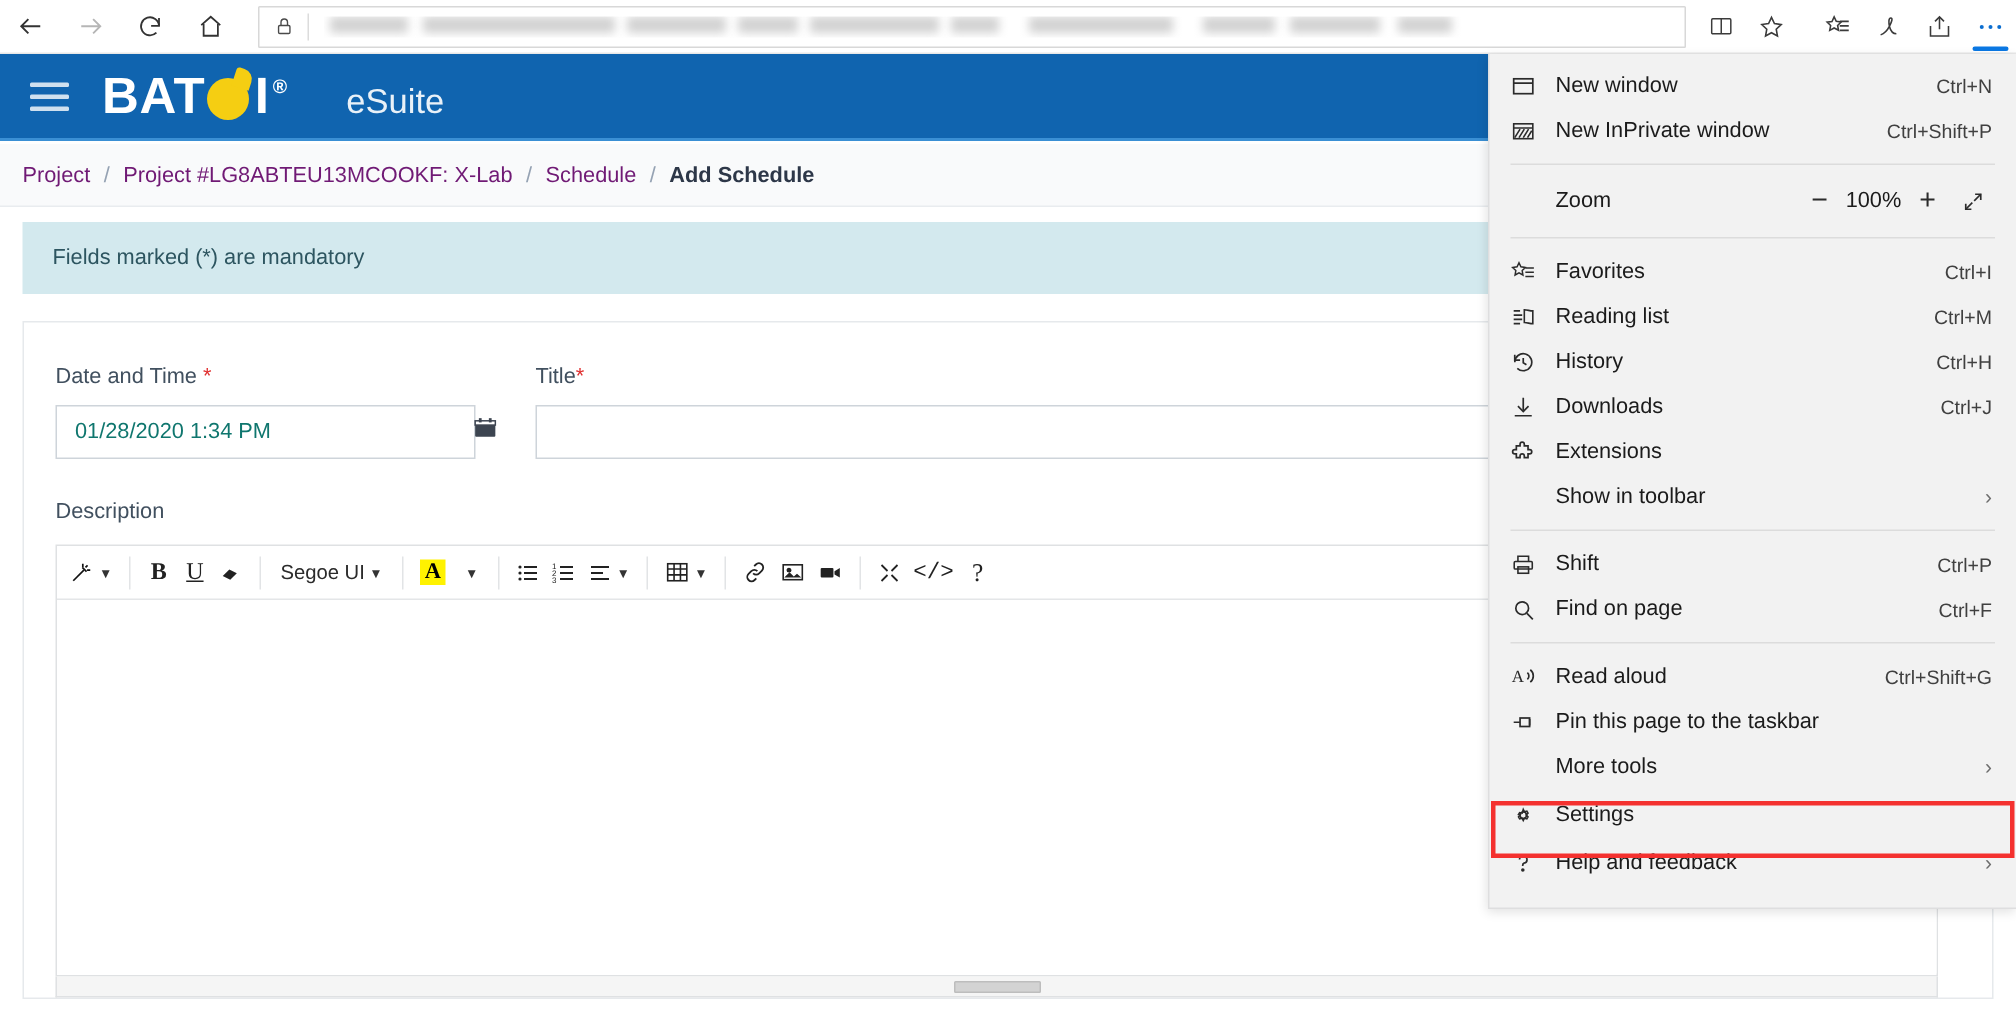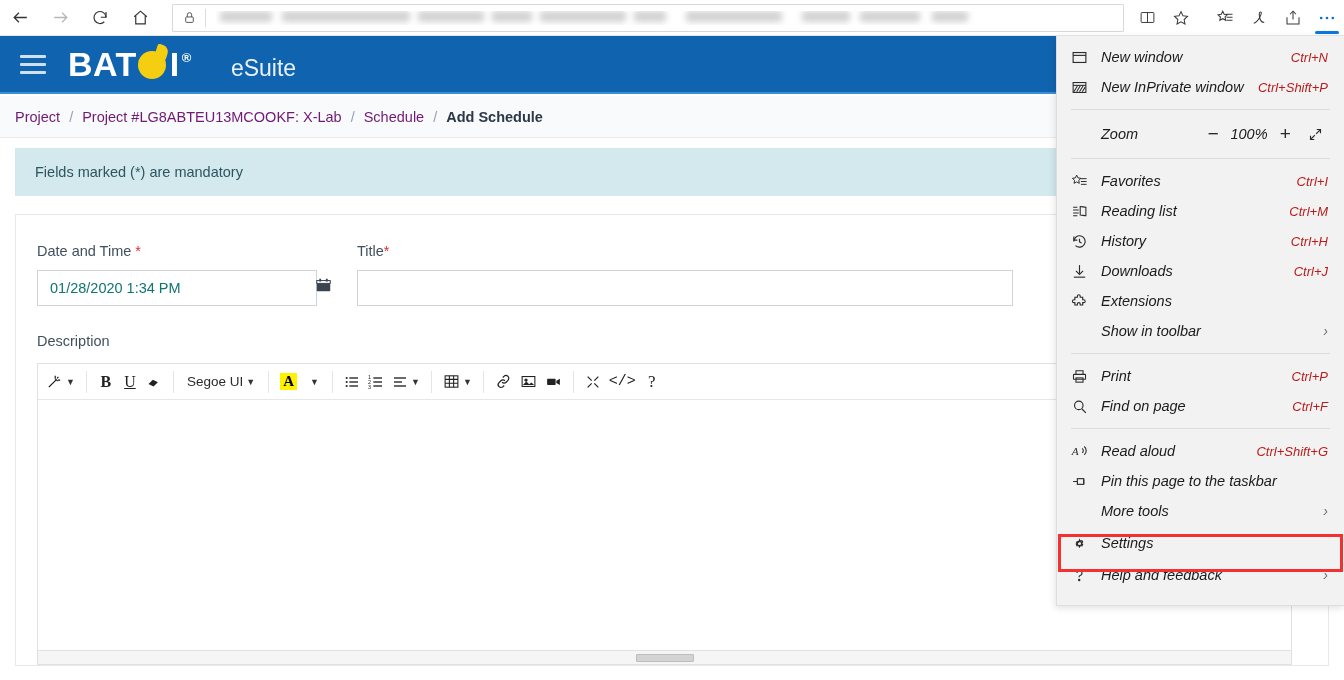--- a/index.html
+++ b/index.html
@@ -131,33 +131,32 @@
   .ed-body { height: 249px; background: #fff; }
   .ed-foot {
     position: absolute; left: 21px; top: 436px; width: 1255px; height: 14px;
     background: #f5f5f5; border: 1px solid #dfe1e3; border-top: none;
     display: flex; align-items: center; justify-content: center;
   }
   .grip { width: 58px; height: 8px; background: #d3d3d3; border: 1px solid #bdbdbd; border-radius: 1px; }
 
   
   .menu {
-    position: absolute; right: 0; top: 36px; width: 288px; height: 570px;
+    position: absolute; right: 0; top: 36px; width: 352px; height: 570px;
     background: #f2f2f2; border-left: 1px solid #dededf; border-bottom: 1px solid #dededf;
     box-shadow: -1px 2px 7px rgba(0,0,0,0.12);
     padding-top: 6px;
-    font-style: italic;
   }
   .mi {
     height: 30px; display: flex; align-items: center; padding: 0 16px 0 14px;
     font-size: 14.5px; color: #1b1b1b; position: relative;
   }
   .mi .mico { width: 30px; display: flex; align-items: center; color: #2b2b2b; flex: 0 0 auto; }
   .mi .mlabel { flex: 1 1 auto; }
-  .mi .mkey { color: #b91c1c; font-size: 13px; }
+  .mi .mkey { color: #404040; font-size: 13px; }
   .mi .mchev { color: #6d6d6d; font-size: 14px; }
   .mi.indent .mlabel { margin-left: 30px; }
   .msep { height: 1px; background: #dcdcdc; margin: 7px 14px; }
   .zoom-row {
     height: 34px; display: flex; align-items: center; padding: 0 14px 0 14px;
     font-size: 14.5px; color: #1b1b1b;
   }
   .zoom-row .zlabel { flex: 1 1 auto; margin-left: 30px; }
   .zbtn { width: 30px; display:flex; align-items:center; justify-content:center; color: #2b2b2b; font-size: 19px; }
   .zval { font-size: 14.5px; color: #1b1b1b; min-width: 42px; text-align: center; }
@@ -550,21 +549,21 @@
   <div class="msep"></div>
 
   <div class="mi">
     <span class="mico">
       <svg width="17" height="17" viewBox="0 0 24 24" fill="none" stroke="currentColor" stroke-width="1.5">
             <path d="M7 9V4h10v5"></path>
             <rect x="3.5" y="9" width="17" height="7" rx="1"></rect>
             <rect x="7" y="14" width="10" height="6"></rect>
           </svg>
     </span>
-    <span class="mlabel">Print</span>
+    <span class="mlabel">Shift</span>
     <span class="mkey">Ctrl+P</span>
   </div>
 
   <div class="mi">
     <span class="mico">
       <svg width="17" height="17" viewBox="0 0 24 24" fill="none" stroke="currentColor" stroke-width="1.6">
             <circle cx="11" cy="10.5" r="6"></circle>
             <path d="M15.5 15.5L21 21"></path>
           </svg>
     </span>

